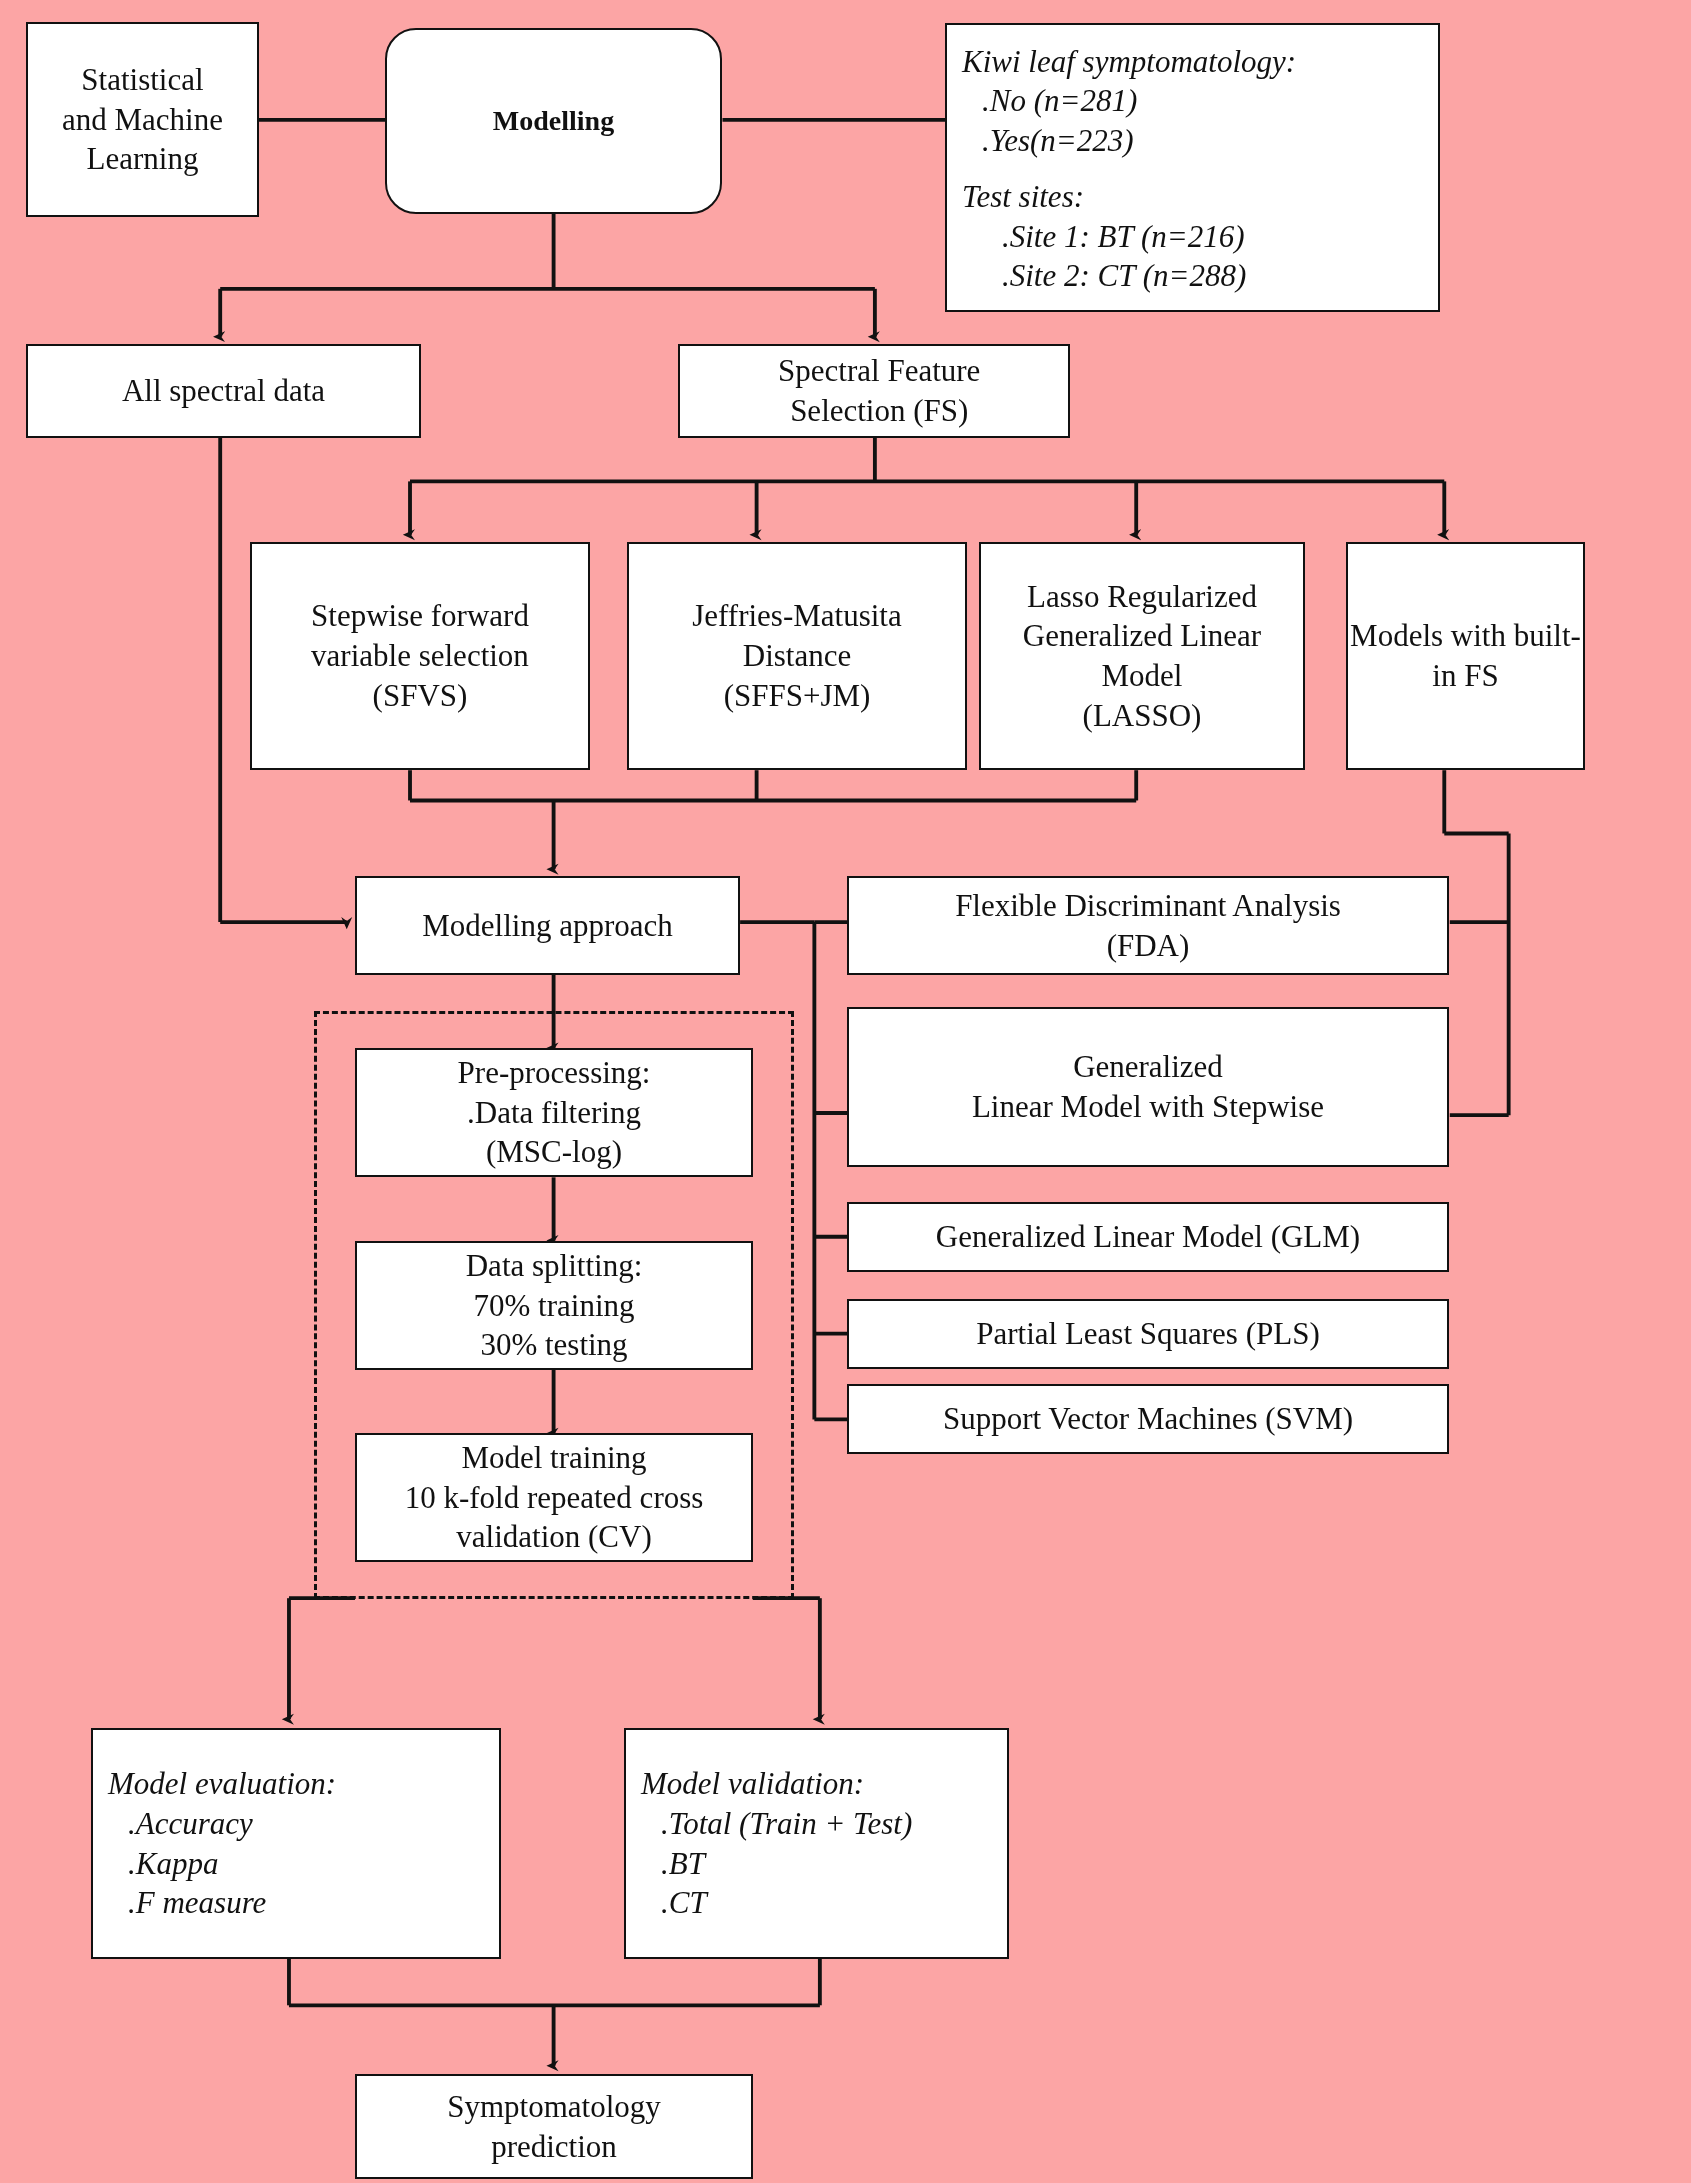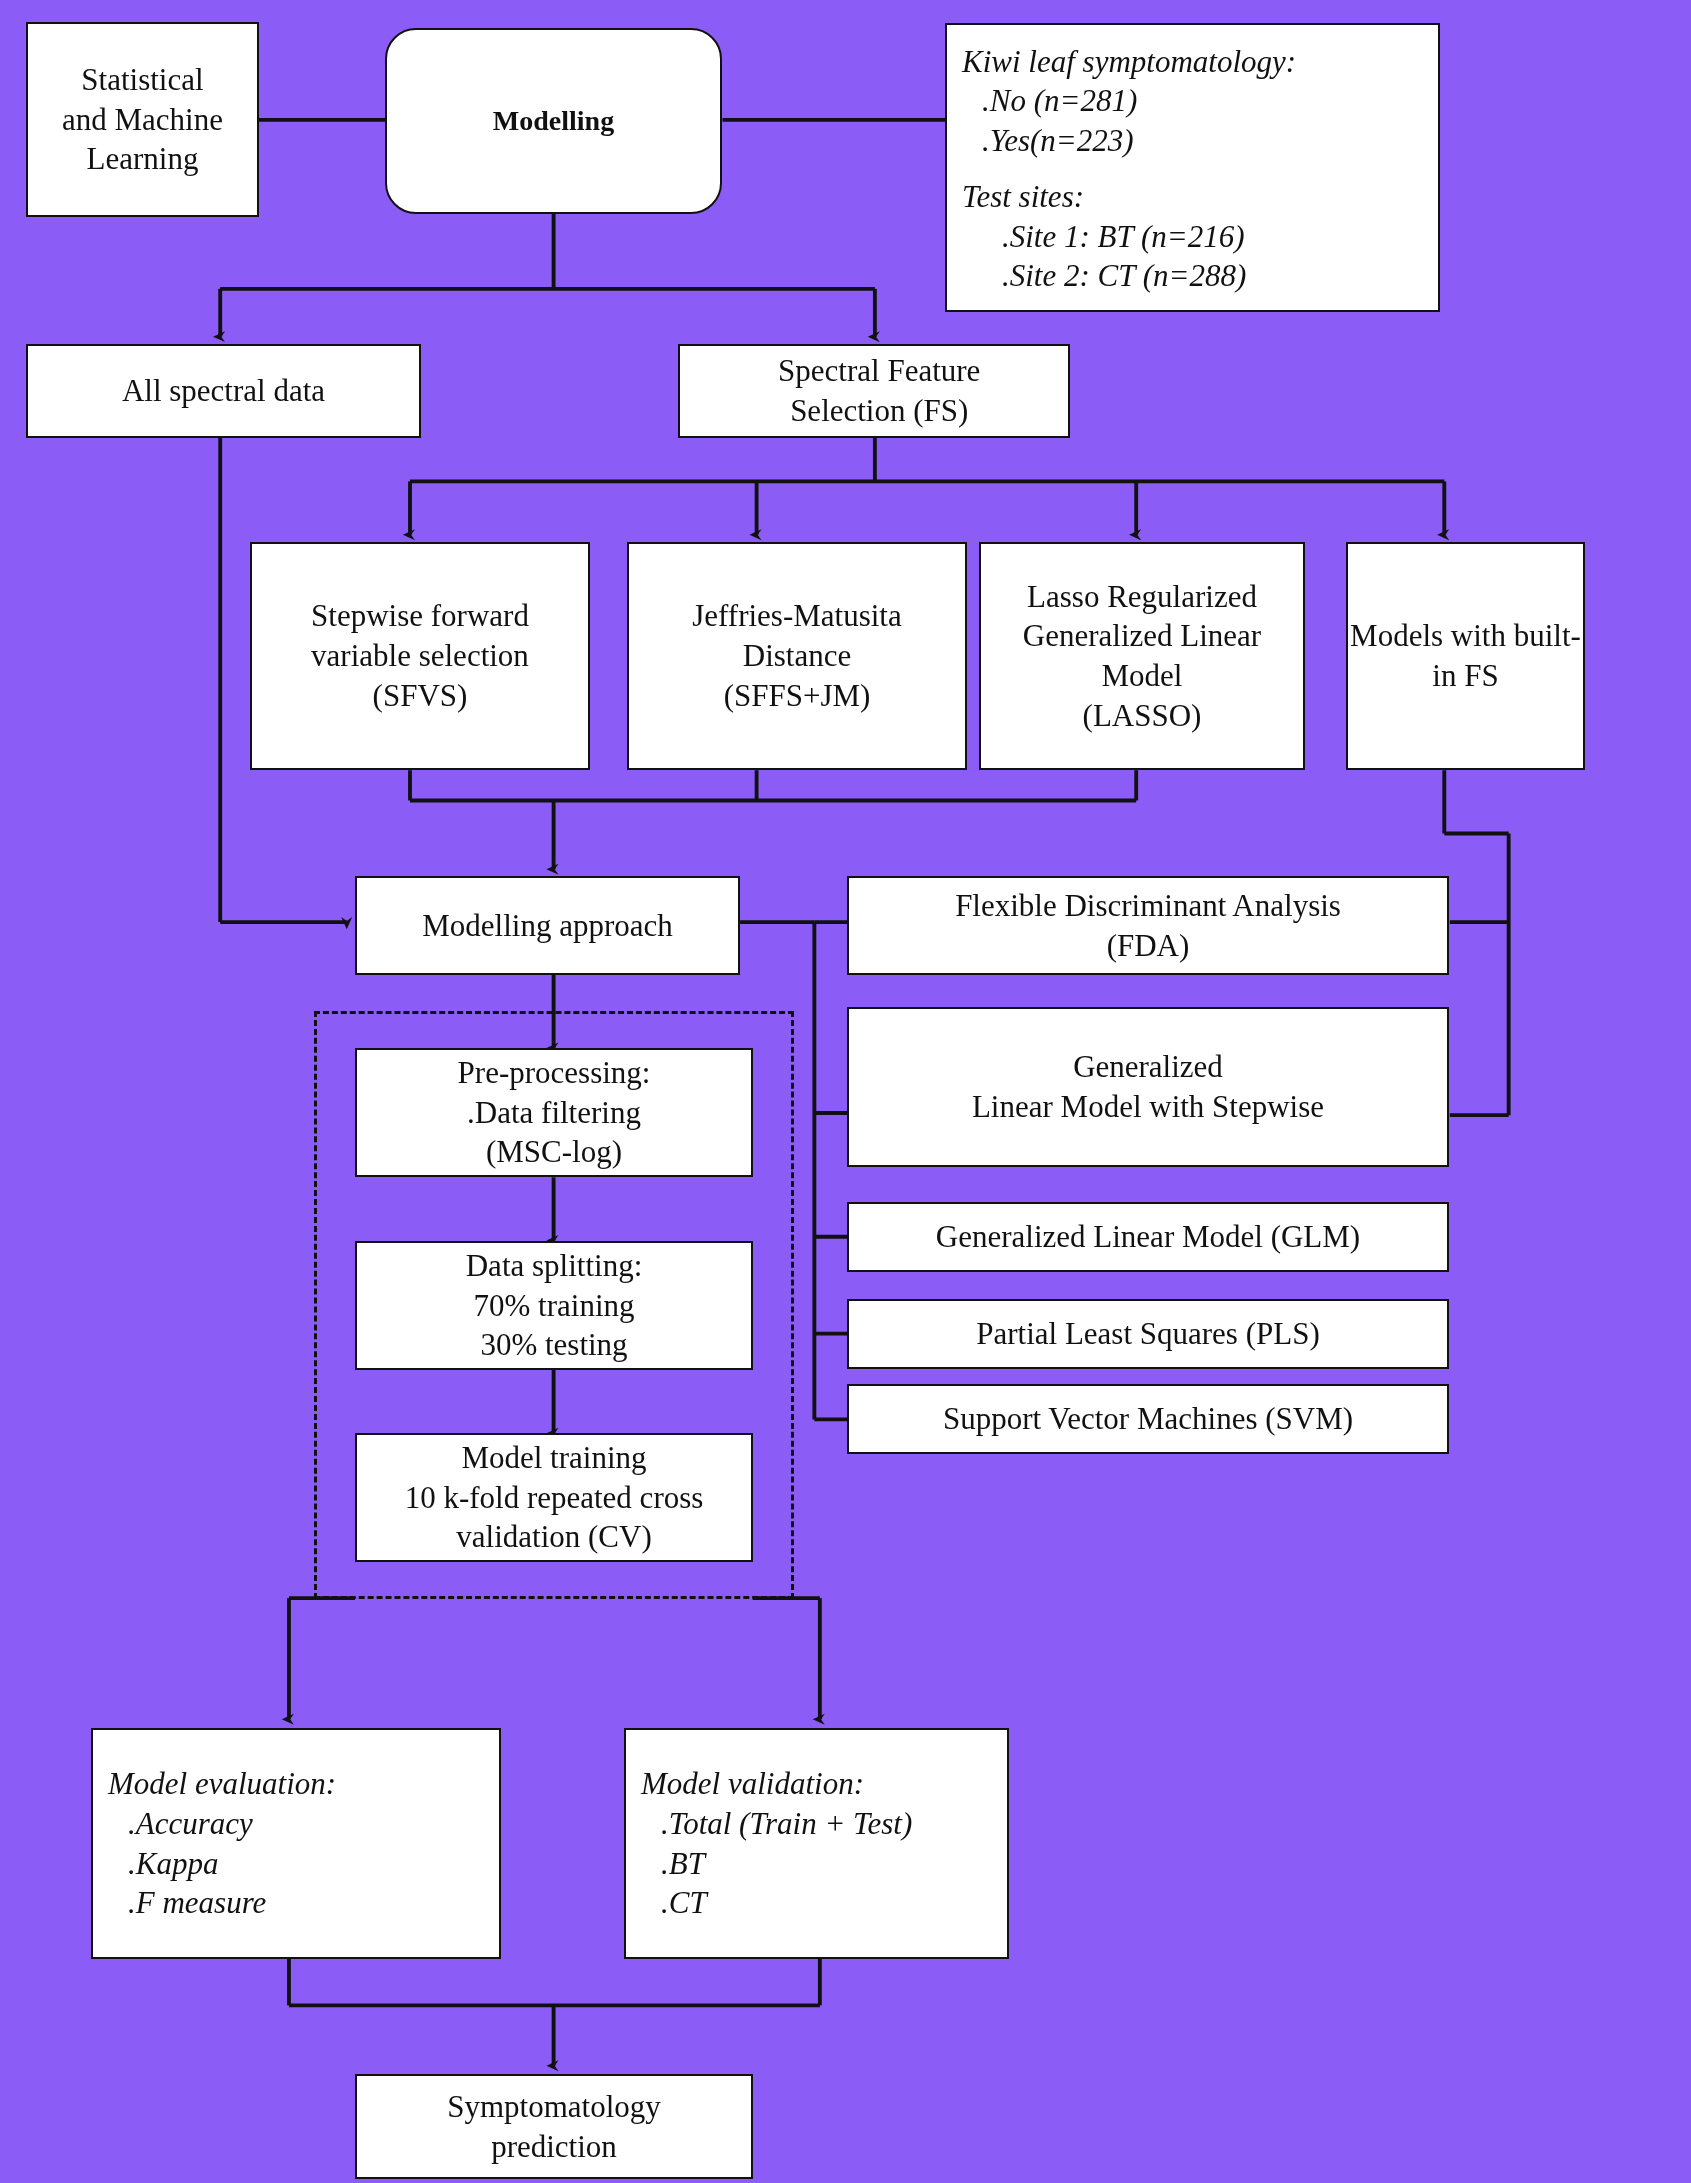--- a/index.html
+++ b/index.html
@@ -4,21 +4,21 @@
 <style>
   html, body {
     margin: 0;
     padding: 0;
     background: #ffffff;
   }
   #page {
     position: relative;
     width: 1692px;
     height: 2183px;
-    background: #8b5cf6;
+    background: #fca5a5;
     font-family: "Liberation Serif", "DejaVu Serif", serif;
     overflow: hidden;
   }
   svg.connectors {
     position: absolute;
     top: 0; left: 0;
     width: 1692px;
     height: 2183px;
     pointer-events: none;
   }

